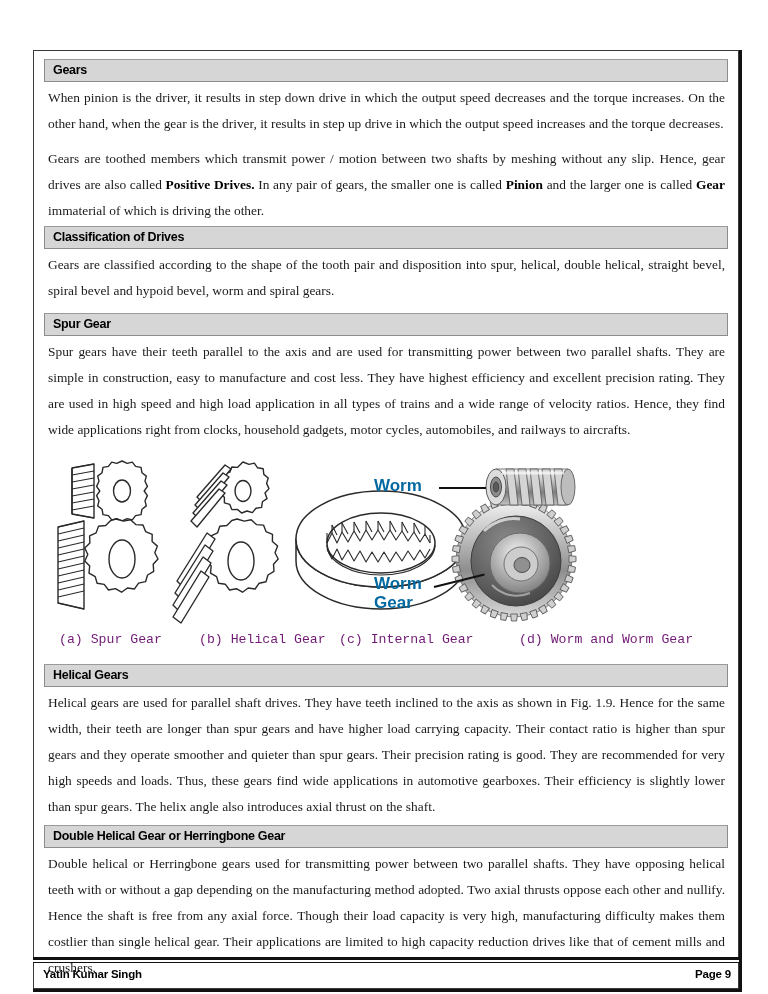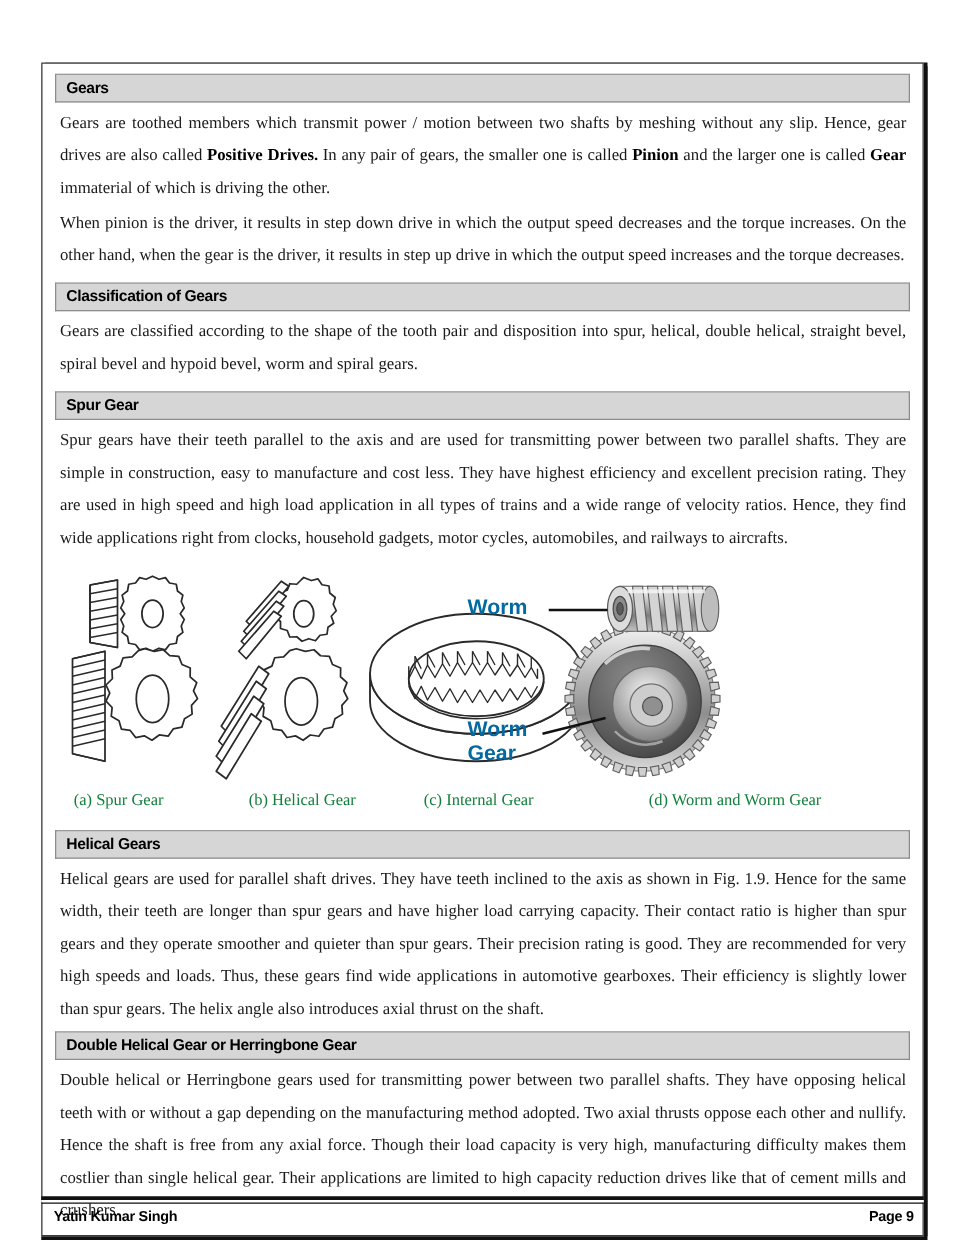--- a/index.html
+++ b/index.html
@@ -88,21 +88,22 @@
   .captions {
     position: relative;
     height: 26px;
     margin: 2px 0 6px 0;
     font-size: 13.2px;
   }
   .cap {
     position: absolute;
     top: 0;
     white-space: nowrap;
-    color: #15803d;
+    color: #701a75;
+    font-family: Liberation Mono, monospace;
   }
 
   
   .photo {
     position: relative;
     width: 132px;
     height: 172px;
   }
   .worm-label {
     position: absolute;
@@ -150,27 +151,27 @@
 </head>
 <body>
 
 <div id="page-root">
 
   <div class="page-frame">
     <div class="page-inner">
 
       <div class="sec-head">Gears</div>
 
+      <p class="para gap-after">When pinion is the driver, it results in step down drive in which the output speed decreases and the torque increases. On the other hand, when the gear is the driver, it results in step up drive in which the output speed increases and the torque decreases.</p>
+
       <p class="para">
         <span>Gears are toothed members which transmit power / motion between two shafts by meshing without any slip. Hence, gear drives are also called </span><b>Positive Drives.</b><span> In any pair of gears, the smaller one is called </span><b>Pinion</b><span> and the larger one is called </span><b>Gear</b><span> immaterial of which is driving the other.</span>
       </p>
 
-      <p class="para gap-after">When pinion is the driver, it results in step down drive in which the output speed decreases and the torque increases. On the other hand, when the gear is the driver, it results in step up drive in which the output speed increases and the torque decreases.</p>
-
-      <div class="sec-head">Classification of Gears</div>
+      <div class="sec-head">Classification of Drives</div>
 
       <p class="para gap-after">Gears are classified according to the shape of the tooth pair and disposition into spur, helical, double helical, straight bevel, spiral bevel and hypoid bevel, worm and spiral gears.</p>
 
       <div class="sec-head">Spur Gear</div>
 
       <p class="para">Spur gears have their teeth parallel to the axis and are used for transmitting power between two parallel shafts. They are simple in construction, easy to manufacture and cost less. They have highest efficiency and excellent precision rating. They are used in high speed and high load application in all types of trains and a wide range of velocity ratios. Hence, they find wide applications right from clocks, household gadgets, motor cycles, automobiles, and railways to aircrafts.</p>
 
       <div class="figure-strip">
 
         <div class="fig" style="left:10px;">

